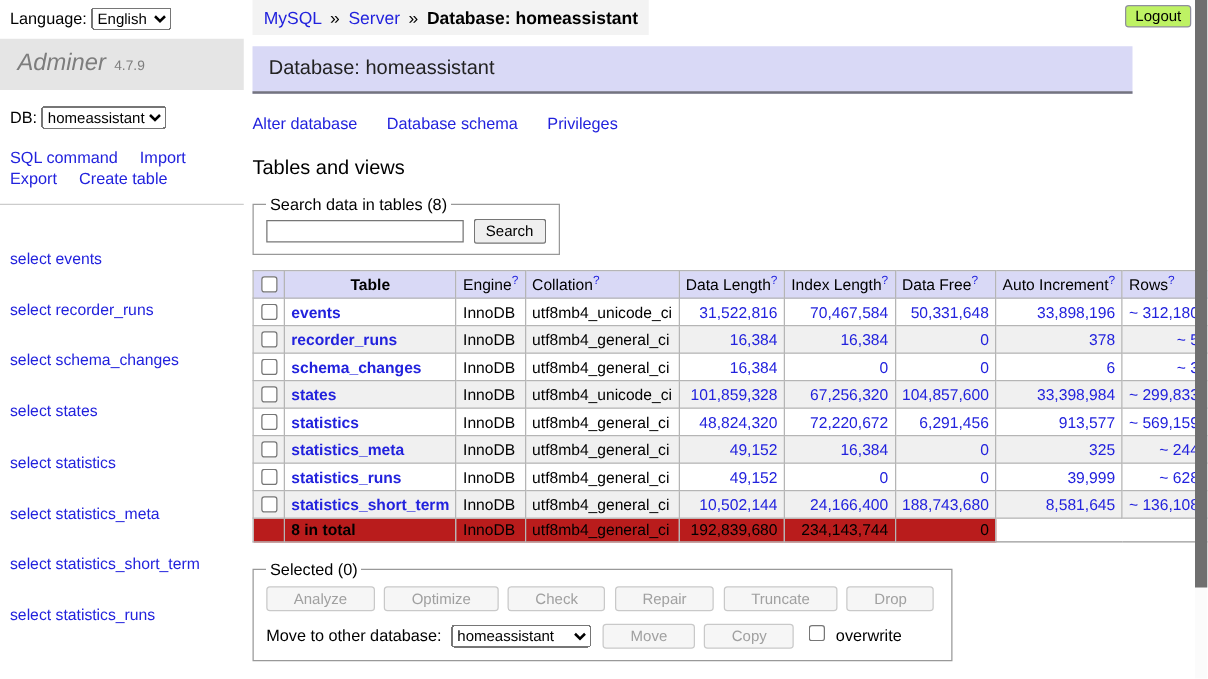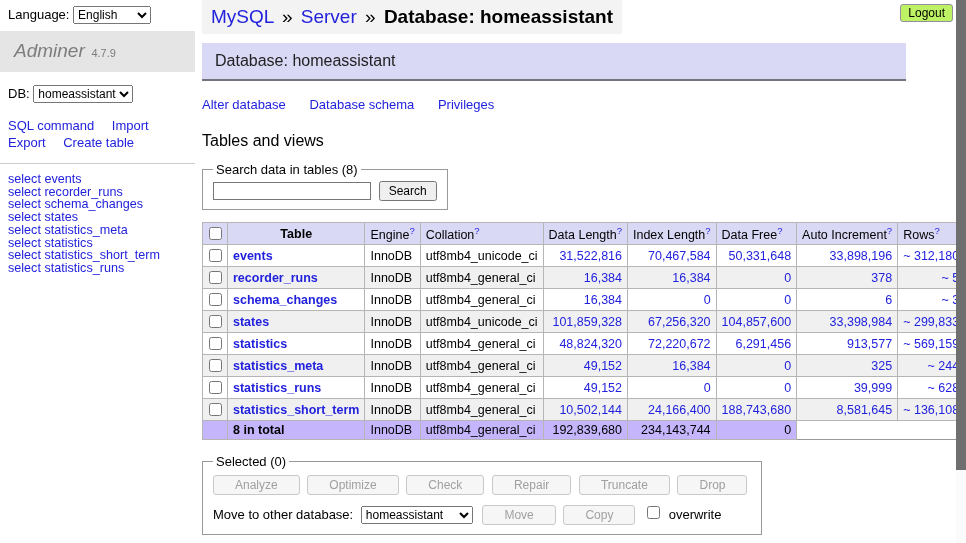--- a/index.html
+++ b/index.html
@@ -14,34 +14,34 @@
   html,body{margin:0;padding:0;}
   body{
     width:966px;height:543px;position:relative;overflow:hidden;background:#fff;
     font-family:"Liberation Sans","DejaVu Sans",sans-serif;font-size:13px;color:#000;
   }
   a{color:var(--link);text-decoration:none;cursor:pointer;}
 
   
   #menu{position:absolute;left:0;top:0;width:195px;}
   .lang-row{padding:6px 8px 5px 8px;white-space:nowrap;}
-  .lang-row select{width:78px;font-size:12px;}
+  .lang-row select{width:64px;font-size:12px;}
   .app-title{background:var(--sidebar-title-bg);padding:9px 0 10px 14px;margin-top:2px;}
   .app-name{font-style:italic;font-size:19px;color:#7d7d7d;}
   .app-version{font-size:11px;color:#7d7d7d;margin-left:3px;}
   .db-row{padding:13px 8px 2px 8px;white-space:nowrap;}
   .db-row select{width:100px;font-size:12px;}
   .side-links{padding:12px 8px 12px 8px;border-bottom:1px solid #ccc;width:195px;line-height:17px;}
   .side-links a{margin-right:14px;white-space:nowrap;text-align:center;}
   .table-list{padding:9px 8px 0 8px;line-height:12.7px;font-size:12.6px;}
-  .table-list div{white-space:nowrap;}
+  .table-list div{white-space:nowrap;margin-top:28px;}
 
   
   #content{margin-left:202px;width:704px;}
-  .breadcrumb{display:inline-block;background:var(--breadcrumb-bg);padding:6px 9px;font-size:19px;}
+  .breadcrumb{display:inline-block;background:var(--breadcrumb-bg);padding:6px 9px;font-size:14px;}
   .breadcrumb .sep{color:#000;margin:0 3px;}
   .breadcrumb .current{font-weight:bold;}
   #logout-btn{position:absolute;top:4px;right:13px;font-size:12px;padding:1px 7px;
     background:#bef264;border:1px solid #8f8f9d;border-radius:3px;color:#000;cursor:pointer;}
 
   h2{margin:9px 0 0 0;background:var(--header-bg);border-bottom:2px solid #74747f;
      padding:9px 13px;font-size:16px;font-weight:400;color:#222;}
   .page-links{margin-top:16px;}
   .page-links a{margin-right:20px;}
   h3{font-size:16px;font-weight:400;margin:20px 0 12px 0;color:#000;}
@@ -56,21 +56,21 @@
   table{border-collapse:collapse;margin-top:12px;font-size:12.5px;border:1px solid #999;}
   th,td{border:1px solid #b5b5b5;padding:2px 5px;height:17px;white-space:nowrap;vertical-align:middle;}
   thead th{background:var(--header-bg);font-weight:400;text-align:left;}
   thead th.name-col{font-weight:bold;text-align:center;width:120px;}
   thead th sup a{font-size:9.5px;}
   td.c, th.c{width:20px;text-align:center;padding:1px 2px;}
   td.name a{font-weight:bold;}
   td.num{text-align:right;}
   td.comment-cell{width:55px;}
   tr.stripe td{background:var(--stripe);}
-  tr.total td{background:#c4b5fd;}
+  tr.total td{background:#b91c1c;}
   tr.total .lbl{font-weight:bold;}
   tr.total td.num{color:#000;}
 
   
   .selected-fs{margin-top:14px;padding:6px 10px 9px 10px;}
   .selected-fs .btn-row button, .selected-fs .move-row button{
     font-size:12px;padding:2px 21px;margin-right:4px;color:#a0a0a0;
     background:#f6f6f6;border:1px solid #c9c9c9;border-radius:3px;}
   .selected-fs .move-row{margin-top:8px;white-space:nowrap;}
   .selected-fs .move-row select{width:112px;font-size:12px;margin:0 6px 0 4px;}
@@ -104,22 +104,22 @@
     <a>SQL command</a>
     <a>Import</a>
     <a>Export</a>
     <a>Create table</a>
   </div>
   <div class="table-list">
       <div><a>select</a> <a>events</a></div>
       <div><a>select</a> <a>recorder_runs</a></div>
       <div><a>select</a> <a>schema_changes</a></div>
       <div><a>select</a> <a>states</a></div>
+      <div><a>select</a> <a>statistics</a></div>
       <div><a>select</a> <a>statistics_meta</a></div>
-      <div><a>select</a> <a>statistics</a></div>
       <div><a>select</a> <a>statistics_short_term</a></div>
       <div><a>select</a> <a>statistics_runs</a></div>
     </div>
 </div>
 
 <div id="content">
   <div class="breadcrumb">
     <a>MySQL</a>
     <span class="sep">»</span>
     <a>Server</a>

